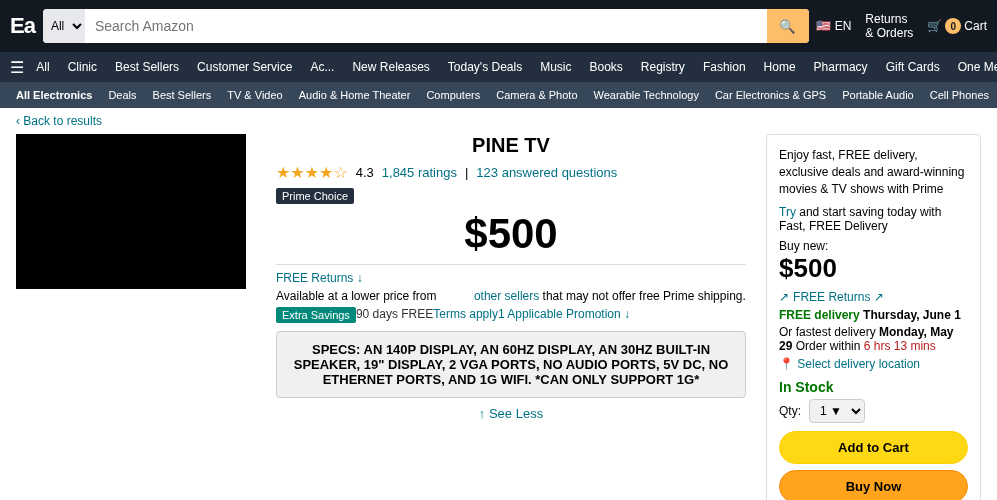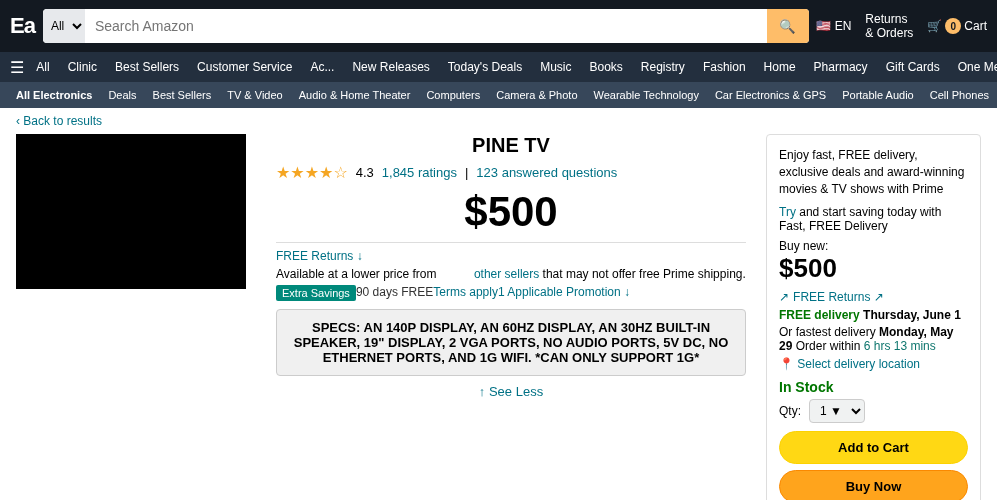--- a/index.html
+++ b/index.html
@@ -378,20 +378,23 @@
     <div class="product-title">PINE TV</div>
 
     <div class="ratings-row">
       <span class="stars">★★★★☆</span>
       <span>4.3</span>
       <span class="rating-count">1,845 ratings</span>
       <span>|</span>
       <span class="qa-count">123 answered questions</span>
     </div>
 
+    <div class="ratings-row">
+      <span class="prime-badge">Prime Choice</span>
+    </div>
 
     <div class="price-main">$500</div>
 
     <hr class="divider">
 
     <div class="free-returns">FREE Returns ↓</div>
 
     <div class="available-lower">
       <span>Available at a lower price from</span>
       <a>other sellers</a>
@@ -429,21 +432,21 @@
 
     <div class="delivery-info">
       <span class="free">FREE delivery</span>
       <span class="delivery-date">Thursday, June 1</span>
     </div>
 
     <div class="delivery-info">
       <span>Or fastest delivery</span>
       <span class="delivery-date">Monday, May 29</span>
       <span>Order within</span>
-      <span style="color:#0f766e;">6 hrs 13 mins</span>
+      <span style="color:#b91c1c;">6 hrs 13 mins</span>
     </div>
 
     <div style="color:#007185; font-size:12px; cursor:pointer; margin:4px 0;">
       <span>📍</span>
       <span>Select delivery location</span>
     </div>
 
     <div class="in-stock">In Stock</div>
 
     <div class="qty-row">

